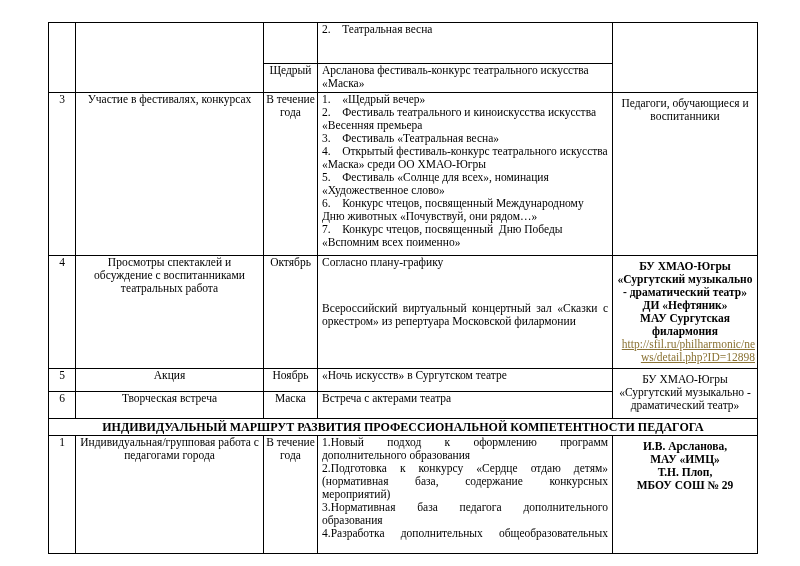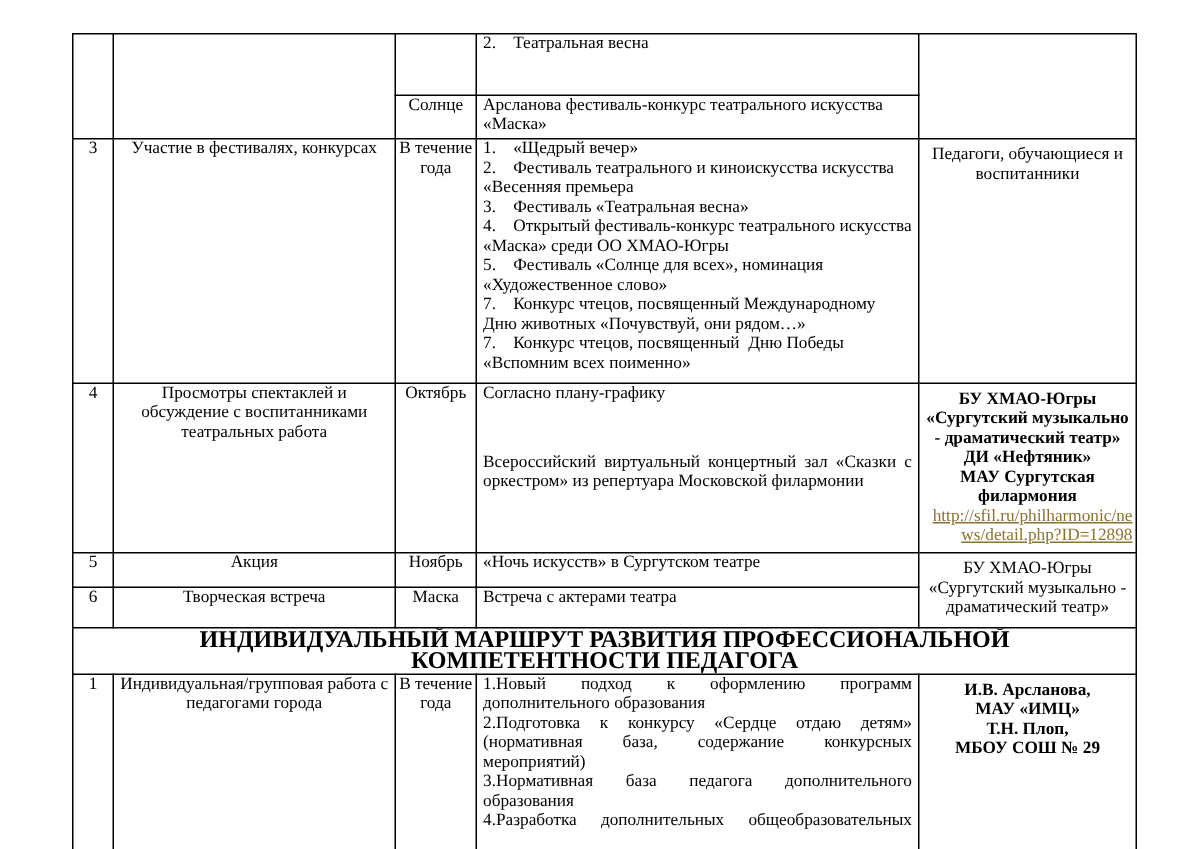--- a/index.html
+++ b/index.html
@@ -28,21 +28,21 @@
   .c-num{text-align:center;padding:0;}
   .c-act{text-align:center;margin-left:41px;}
   .c-month{text-align:center;padding:0 1px;}
   .c-resp{text-align:center;padding:4px 2px;line-height:13px;}
   .pre{white-space:pre-line;font-weight:bold;}
   .prewrap{white-space:pre-wrap;}
   .just{text-align:justify;}
   .jforce::after{content:"";display:inline-block;width:100%;height:0;}
   .spacer{height:33px;}
   .sec-header{
-    text-align:center;font-weight:bold;font-size:16px;line-height:14px;padding:1px 0;
+    text-align:center;font-weight:bold;font-size:12px;line-height:14px;padding:1px 0;
   }
   a.doc-link{
     color:#8a7233;text-decoration:underline;
     word-break:break-all;display:block;text-align:right;cursor:pointer;
   }
 </style>
 </head>
 <body>
 
 <div class="page">
@@ -59,35 +59,35 @@
         <tr class="rA">
       <td class="c-num" rowspan="2"></td>
       <td class="c-act" rowspan="2"></td>
       <td class="c-month"></td>
       <td>
         <div class="prewrap">2.    Театральная весна</div>
       </td>
       <td class="c-resp" rowspan="2"></td>
     </tr>
     <tr class="rB">
-      <td class="c-month">Солнце</td>
+      <td class="c-month">Щедрый</td>
       <td>Арсланова фестиваль-конкурс театрального искусства «Маска»</td>
     </tr>
 
     <tr class="r3">
       <td class="c-num">3</td>
       <td class="c-act">Участие в фестивалях, конкурсах</td>
       <td class="c-month">В течение года</td>
       <td>
         <div class="prewrap">1.    «Щедрый вечер»</div>
         <div class="prewrap">2.    Фестиваль театрального и киноискусства искусства «Весенняя премьера</div>
         <div class="prewrap">3.    Фестиваль «Театральная весна»</div>
         <div class="prewrap">4.    Открытый фестиваль-конкурс театрального искусства «Маска» среди ОО ХМАО-Югры</div>
         <div class="prewrap">5.    Фестиваль «Солнце для всех», номинация «Художественное слово»</div>
-        <div class="prewrap">7.    Конкурс чтецов, посвященный Международному Дню животных «Почувствуй, они рядом…»</div>
+        <div class="prewrap">6.    Конкурс чтецов, посвященный Международному Дню животных «Почувствуй, они рядом…»</div>
         <div class="prewrap">7.    Конкурс чтецов, посвященный  Дню Победы «Вспомним всех поименно»</div>
       </td>
       <td class="c-resp">Педагоги, обучающиеся и воспитанники</td>
     </tr>
 
     <tr class="r4">
       <td class="c-num">4</td>
       <td class="c-act">Просмотры спектаклей и обсуждение с воспитанниками театральных работа</td>
       <td class="c-month">Октябрь</td>
       <td>

